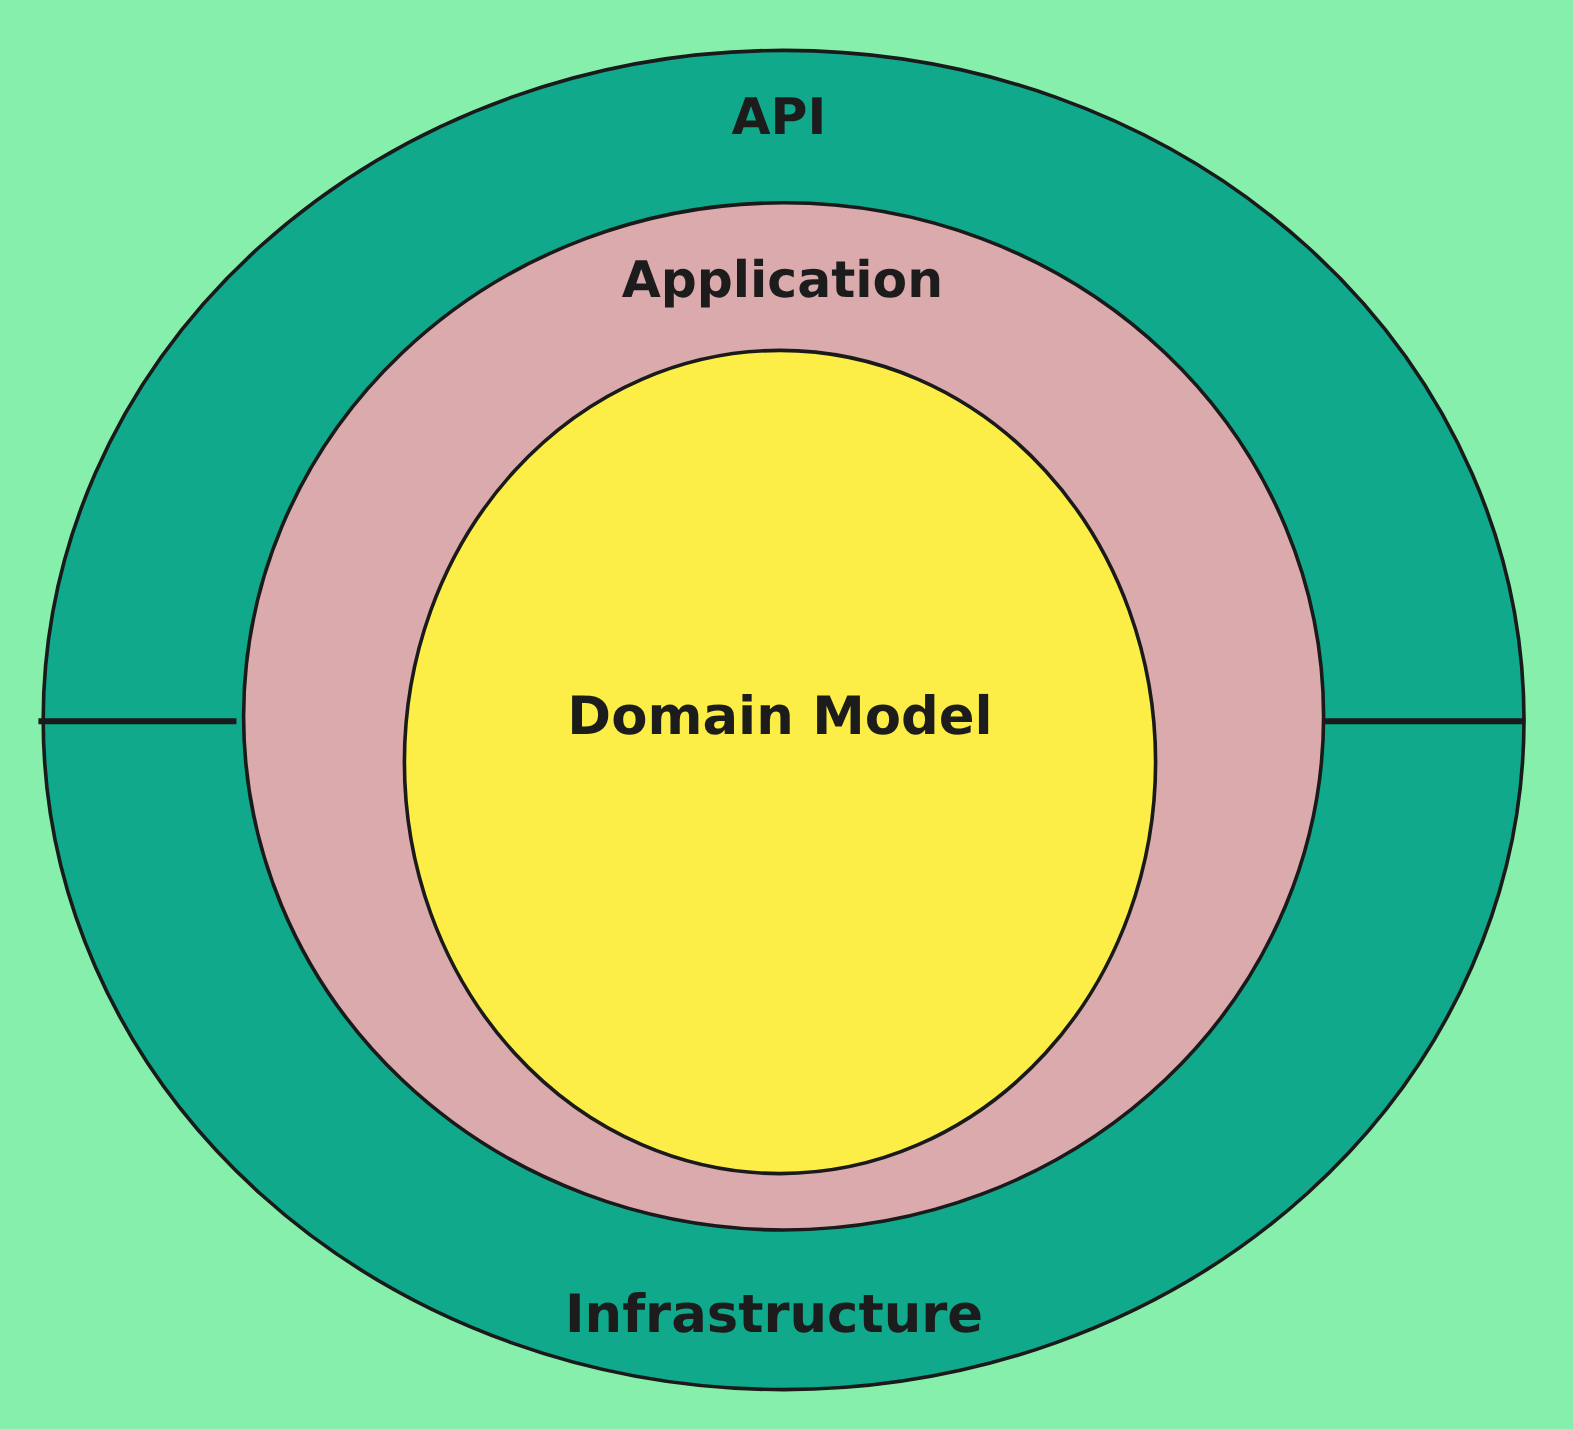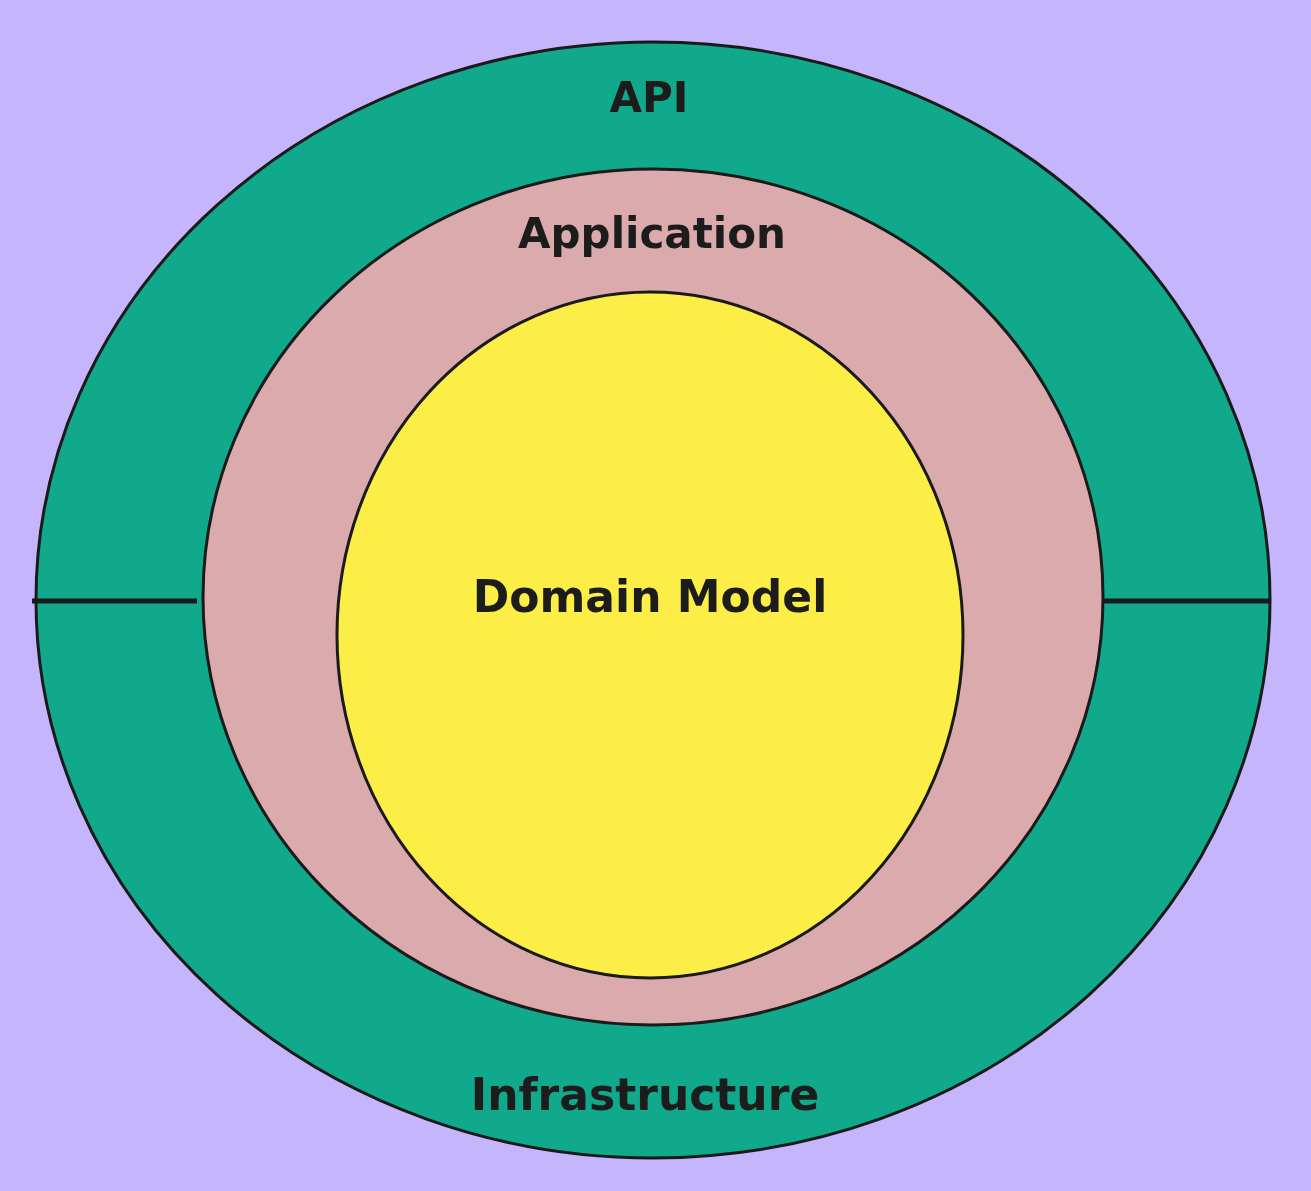--- a/index.html
+++ b/index.html
@@ -36,21 +36,21 @@
     dominant-baseline: middle;
   }
   .label-api { font-size: 42px; }
   .label-application { font-size: 42px; }
   .label-domain { font-size: 44px; }
   .label-infrastructure { font-size: 44px; }
 </style>
 </head>
 <body>
 
-<div id="diagram-root" style="background: #c4b5fd;">
+<div id="diagram-root" style="background: #86efac;">
   <svg id="layers-svg" viewBox="0 0 1311 1191">
 
     <ellipse cx="653" cy="600" rx="617" ry="558" fill="#10a98b" stroke="#1a1a1a" stroke-width="3"></ellipse>
 
     <line x1="32" y1="601" x2="197" y2="601" stroke="#1a1a1a" stroke-width="5"></line>
 
     <line x1="1104" y1="601" x2="1271" y2="601" stroke="#1a1a1a" stroke-width="5"></line>
 
     <ellipse cx="653" cy="597" rx="450" ry="428" fill="#dbaaac" stroke="#1a1a1a" stroke-width="3"></ellipse>
 

